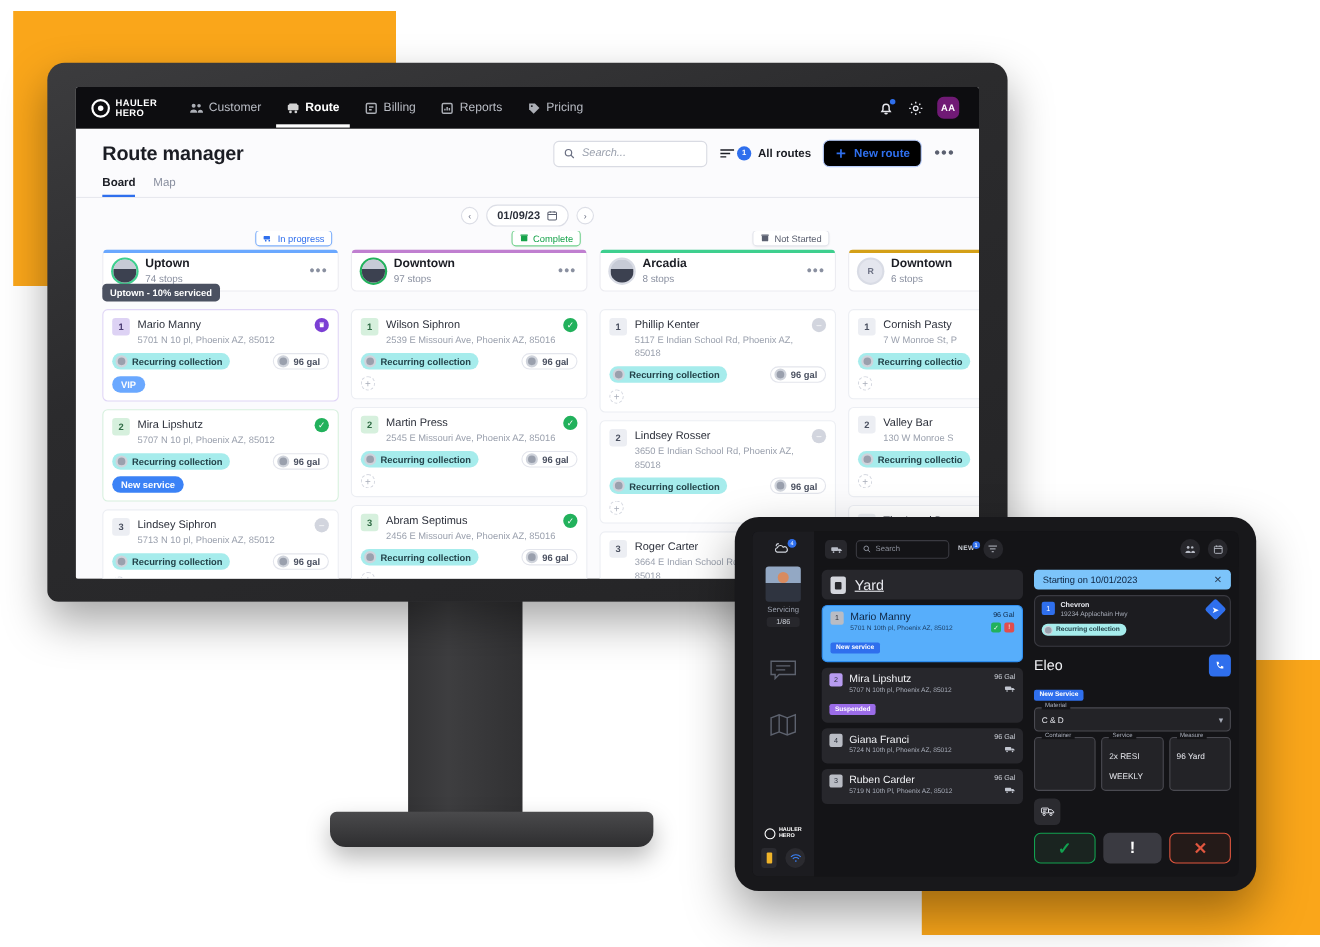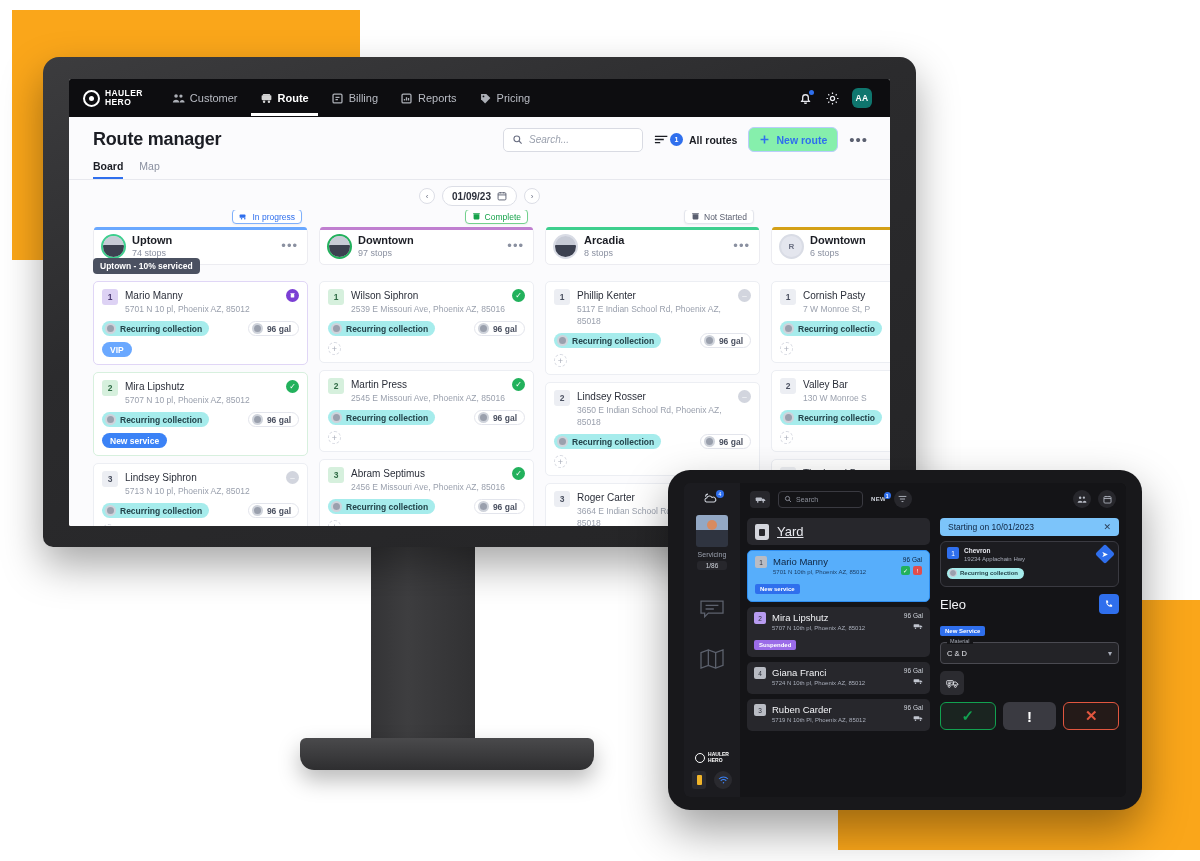--- a/index.html
+++ b/index.html
@@ -67,21 +67,21 @@
   .navitem.active:after {
     content:""; position:absolute; left:0; right:0; bottom:0; height:2.5px; background:#fff;
   }
   .nav-right { margin-left:auto; display:flex; align-items:center; gap:12px; padding-right:4px;}
   .bell { position:relative; width:15px; height:15px; }
   .bell .dot {
     position:absolute; right:-1px; top:-1px; width:5px; height:5px;
     background:#2f6fed; border-radius:50%;
   }
   .avatar {
-    width:20px; height:20px; border-radius:6px; background:#0f766e;
+    width:20px; height:20px; border-radius:6px; background:#701a75;
     color:#fff; font-size:8.5px; font-weight:700; display:flex;
     align-items:center; justify-content:center; letter-spacing:.3px;
   }
 
   .page { background:#fbfbfd; height: 409px; }
   .page-head { padding: 12px 24px 0 24px; position:relative; }
   .page-title { font-size: 18px; font-weight:600; color:#1b1d24; letter-spacing:-.2px; }
   .toolbar { position:absolute; right:22px; top:10px; display:flex; align-items:center; gap:11px;}
   .search-box {
     width:140px; height:24px; border:1px solid #d9dbe3; border-radius:5px;
@@ -92,21 +92,21 @@
     font-family:"Liberation Sans", sans-serif; font-style: italic; background:transparent;
   }
   .search-box input::placeholder { color:#9aa0ad; font-style: italic; }
   .allroutes { display:flex; align-items:center; gap:6px; font-size:10.5px; color:#1b1d24; font-weight:600; }
   .filter-badge {
     width:13px;height:13px;border-radius:50%;background:#2f6fed;color:#fff;
     font-size:7px;display:flex;align-items:center;justify-content:center;font-weight:700;
     margin-left:-6px;
   }
   .btn-new {
-    height:25px; border:1px solid #b9cdfb; border-radius:6px; background:#86efac;
+    height:25px; border:1px solid #b9cdfb; border-radius:6px; background:#000000;
     color:#2f6fed; font-size:10.5px; font-weight:600; padding:0 10px;
     display:flex; align-items:center; gap:6px; cursor:pointer;
   }
   .kebab { color:#5b6070; font-size:15px; letter-spacing:1px; line-height:10px; cursor:pointer;}
 
   .tabs { display:flex; gap:16px; padding: 10px 24px 0 24px; border-bottom:1px solid #e7e8ee; }
   .tab { font-size:10.5px; color:#8a90a0; padding-bottom:7px; cursor:pointer; }
   .tab.active { color:#1b1d24; font-weight:700; box-shadow: inset 0 -2px 0 #2f6fed; }
 
   .datenav { display:flex; align-items:center; justify-content:center; gap:7px; padding: 6px 0 4px 0; }
@@ -1162,20 +1162,34 @@
             <span class="t-tag newservice" style="margin-top:0">New Service</span>
           </div>
 
 
           <div class="t-field" style="display:flex;align-items:center">
             <span class="lbl">Material</span>
             <span class="val">C &amp; D</span>
             <span style="margin-left:auto;color:#a8adb9;font-size:8px">▾</span>
           </div>
 
+          <div class="t-grid3">
+            <div class="t-field">
+              <span class="lbl">Container</span>
+              <span class="val"></span>
+            </div>
+            <div class="t-field">
+              <span class="lbl">Service</span>
+              <span class="val">2x RESI WEEKLY</span>
+            </div>
+            <div class="t-field">
+              <span class="lbl">Measure</span>
+              <span class="val">96 Yard</span>
+            </div>
+          </div>
 
           <div class="t-truckbtn">
             <svg viewBox="0 0 18 14" width="13" height="11" fill="none" stroke="#e7e8ee" stroke-width="1.2">
               <rect x="1" y="3" width="9" height="6" rx="1"></rect>
                 <path d="M10 5h3.5l3 2.5V9H10z"></path>
               <circle cx="4.5" cy="11" r="1.4"></circle>
                 <circle cx="13" cy="11" r="1.4"></circle>
                 <path d="M3 5.2h5M3 7h3.5"></path>
             </svg>
           </div>

